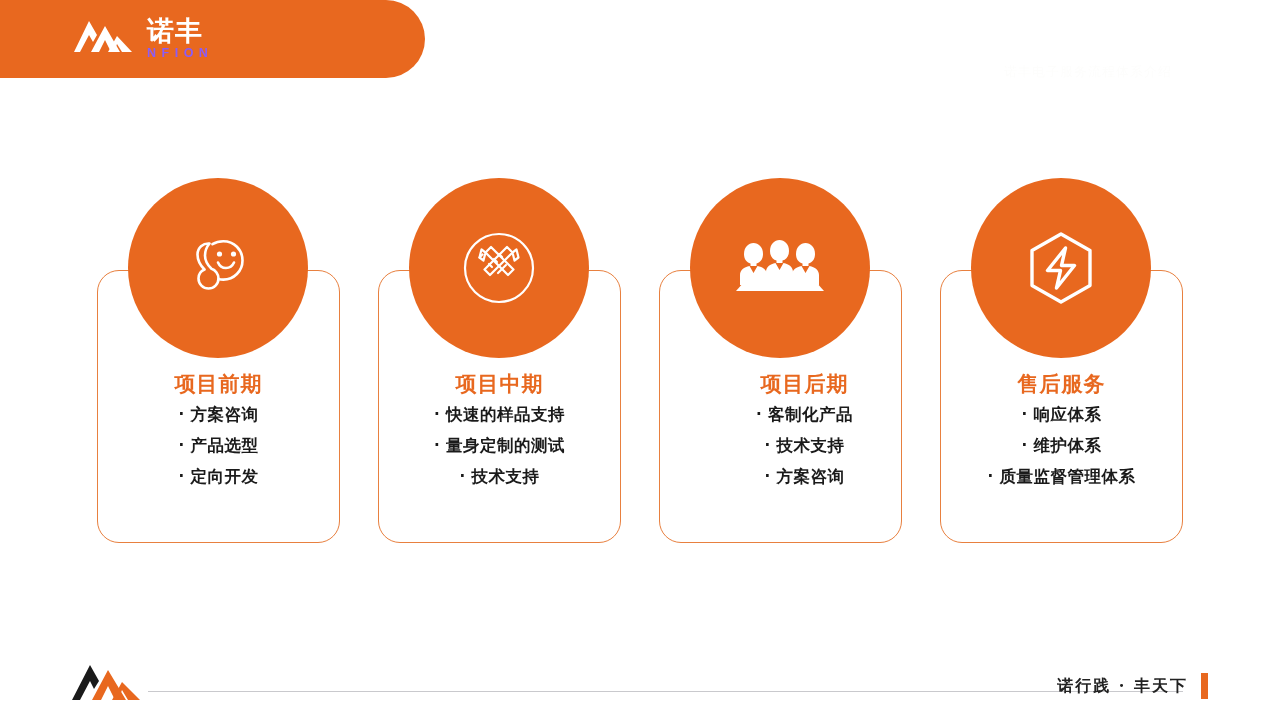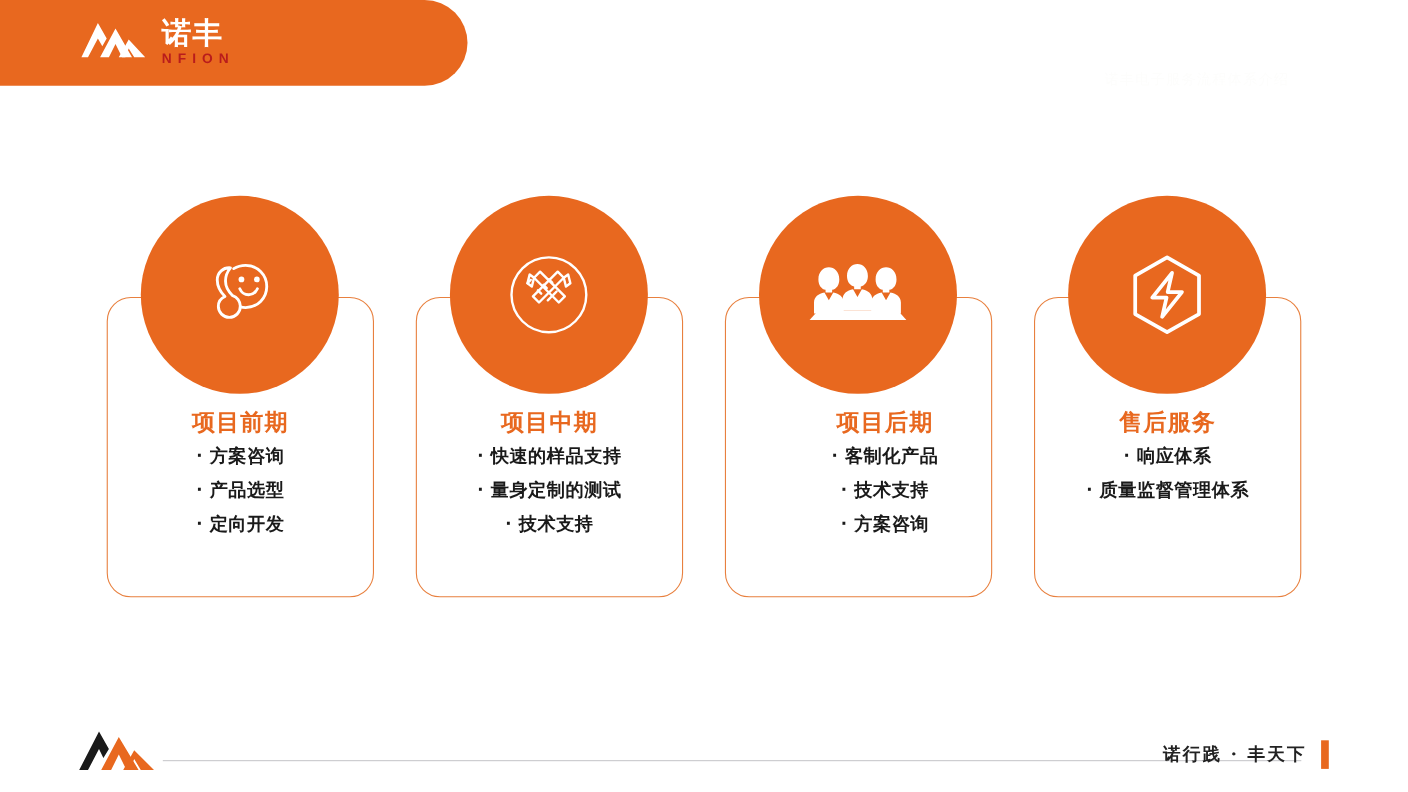--- a/index.html
+++ b/index.html
@@ -48,21 +48,21 @@
 
   .logo-cn {
     color: #ffffff;
     font-size: 27px;
     font-weight: 700;
     letter-spacing: 1px;
     font-family: "DejaVu Sans", "Liberation Sans", sans-serif;
   }
 
   .logo-en {
-    color: #b91c1c;
+    color: #8b5cf6;
     font-size: 12.5px;
     font-weight: 700;
     letter-spacing: 5.5px;
     margin-top: 3px;
     font-family: "Liberation Sans", sans-serif;
   }
 
   
   .watermark {
     position: absolute;
@@ -333,20 +333,21 @@
       <li><span class="dot">·</span><span>客制化产品</span></li>
       <li><span class="dot">·</span><span>技术支持</span></li>
       <li><span class="dot">·</span><span>方案咨询</span></li>
     </ul>
   </div>
 
   <div class="card-body body-3">
     <div class="card-title">售后服务</div>
     <ul class="card-list">
       <li><span class="dot">·</span><span>响应体系</span></li>
+      <li><span class="dot">·</span><span>维护体系</span></li>
       <li><span class="dot">·</span><span>质量监督管理体系</span></li>
     </ul>
   </div>
 
 </div>
 
 <div class="footer-logo">
   <span>
     <svg width="74" height="40" viewBox="0 0 74 40">
       <path d="M2 38 L20 3 L29 19 L24 27 L20 19 L10 38 Z" fill="#1a1a1a"></path>

